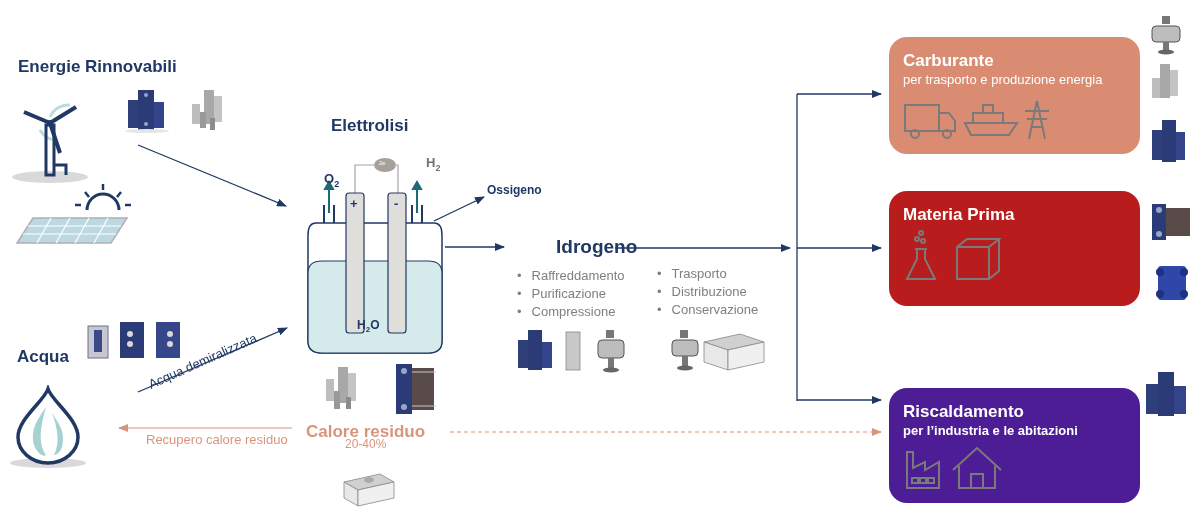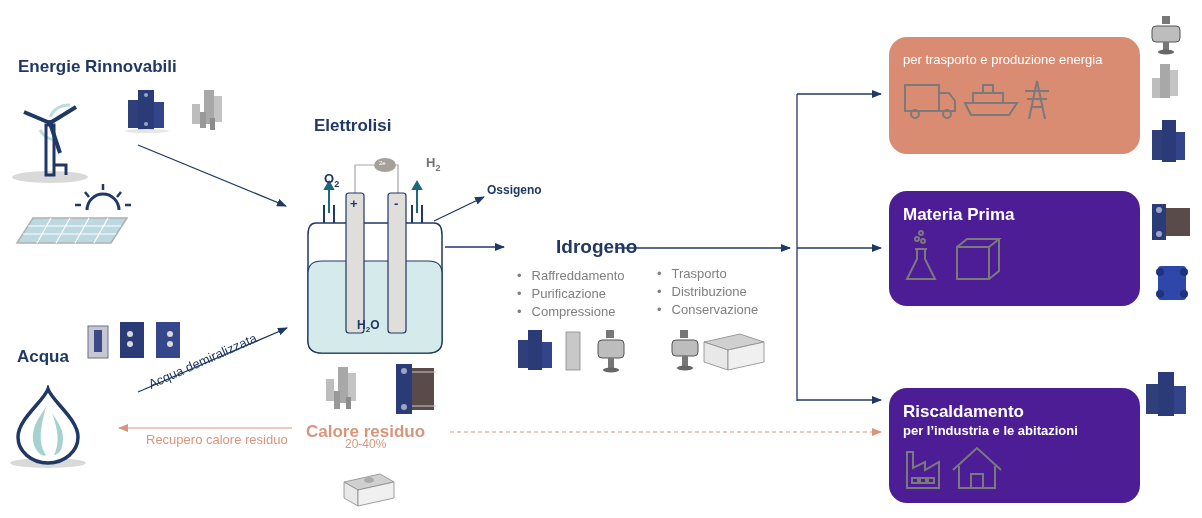--- a/index.html
+++ b/index.html
@@ -119,21 +119,21 @@
   <ellipse cx="40" cy="78" rx="38" ry="5" fill="#d9d9d9"></ellipse>
   <path d="M40 4 C44 16 70 34 70 52 A30 26 0 0 1 10 52 C10 34 36 16 40 4 Z" fill="#ffffff" stroke="#1f3864" stroke-width="3.5"></path>
   <path d="M38 22 C30 34 22 44 26 60 C30 70 36 72 38 70 C30 58 32 44 38 22 Z" fill="#8ec5c5" opacity="0.8"></path>
   <path d="M44 28 C50 38 58 46 54 62 C52 68 48 70 46 70 C52 58 50 44 44 28 Z" fill="#8ec5c5" opacity="0.8"></path>
 </svg>
 
 <div class="abs" style="left:146px; top:378px; transform:rotate(-24deg); transform-origin:left top; font-size:13px; color:#1f3864; white-space:nowrap;">Acqua demiralizzata</div>
 
 <div class="abs" style="left:146px; top:432px; font-size:13px; color:#d9957c; white-space:nowrap;">Recupero calore residuo</div>
 
-<div class="abs h-title" style="left:314px; top:116px;">Elettrolisi</div>
+<div class="abs h-title" style="left:331px; top:116px;">Elettrolisi</div>
 
 <svg class="abs" style="left:300px; top:145px;" width="150" height="212" viewBox="0 0 150 212">
 
   <path d="M16 78 L134 78 Q142 78 142 90 L142 196 Q142 208 128 208 L22 208 Q8 208 8 196 L8 90 Q8 78 16 78 Z" fill="#ffffff" stroke="#1f3864" stroke-width="1.5"></path>
   <path d="M8 128 Q8 116 22 116 L128 116 Q142 116 142 128 L142 196 Q142 208 128 208 L22 208 Q8 208 8 196 Z" fill="#d5eaea" stroke="#1f3864" stroke-width="1.2"></path>
 
   <g stroke="#1f3864" stroke-width="2">
     <line x1="24" y1="60" x2="24" y2="78"></line>
       <line x1="34" y1="60" x2="34" y2="78"></line>
     <line x1="112" y1="60" x2="112" y2="78"></line>
@@ -228,20 +228,21 @@
     <rect x="2" y="10" width="26" height="16" rx="4" fill="#bdbdbd" stroke="#555" stroke-width="1"></rect>
     <rect x="12" y="26" width="6" height="10" fill="#777"></rect>
     <ellipse cx="15" cy="38" rx="8" ry="2.5" fill="#666"></ellipse>
   </g>
   <polygon points="36,12 72,4 96,12 60,20" fill="#d0d0d0" stroke="#888" stroke-width="0.8"></polygon>
   <polygon points="36,12 60,20 60,40 36,32" fill="#e8e8e8" stroke="#888" stroke-width="0.8"></polygon>
   <polygon points="60,20 96,12 96,32 60,40" fill="#f0f0f0" stroke="#888" stroke-width="0.8"></polygon>
 </svg>
 
 <div class="card" style="left:889px; top:37px; width:251px; height:117px; background:#d98c72;">
+  <div class="ct">Carburante</div>
   <div class="cs">per trasporto e produzione energia</div>
   <svg width="150" height="46" viewBox="0 0 150 46" style="margin-top:8px;">
     <g fill="none" stroke="#7a7a7a" stroke-width="2">
       <rect x="2" y="8" width="34" height="26"></rect>
       <path d="M36 16 L46 16 L52 24 L52 34 L36 34 Z"></path>
       <circle cx="12" cy="37" r="4"></circle>
         <circle cx="44" cy="37" r="4"></circle>
     </g>
     <g fill="none" stroke="#7a7a7a" stroke-width="2">
       <path d="M62 26 L114 26 L106 38 L68 38 Z"></path>
@@ -250,21 +251,21 @@
     </g>
     <g fill="none" stroke="#7a7a7a" stroke-width="2">
       <path d="M126 42 L134 4 L142 42"></path>
       <line x1="122" y1="14" x2="146" y2="14"></line>
       <line x1="124" y1="22" x2="144" y2="22"></line>
       <line x1="128" y1="30" x2="140" y2="30"></line>
     </g>
   </svg>
 </div>
 
-<div class="card" style="left:889px; top:191px; width:251px; height:115px; background:#4c1d95;">
+<div class="card" style="left:889px; top:191px; width:251px; height:115px; background:#b91c1c;">
   <div class="ct">Materia Prima</div>
   <svg width="110" height="56" viewBox="0 0 110 56" style="margin-top:2px;">
     <g fill="none" stroke="#7a7a7a" stroke-width="2">
       <circle cx="18" cy="6" r="2"></circle>
         <circle cx="14" cy="12" r="2"></circle>
         <circle cx="20" cy="14" r="2"></circle>
       <path d="M12 22 L24 22 M14 22 L14 32 L4 52 L32 52 L22 32 L22 22"></path>
     </g>
     <g fill="none" stroke="#7a7a7a" stroke-width="2">
       <rect x="54" y="20" width="32" height="32"></rect>

